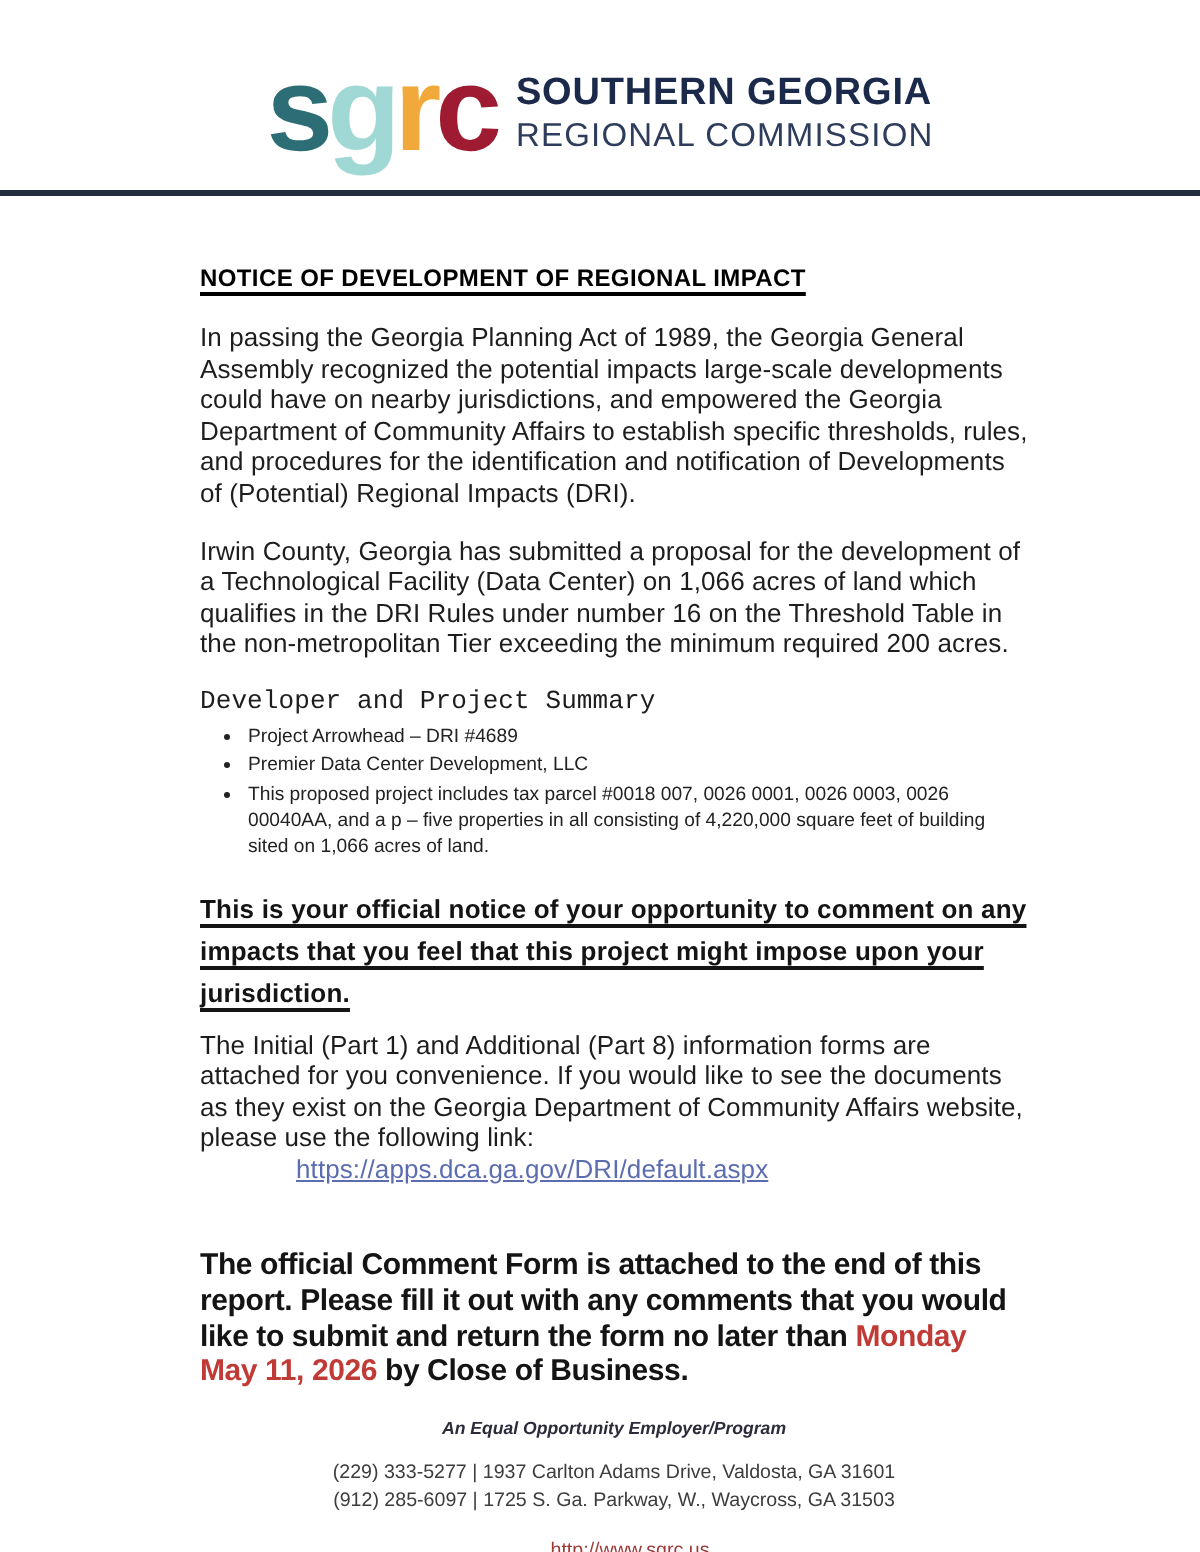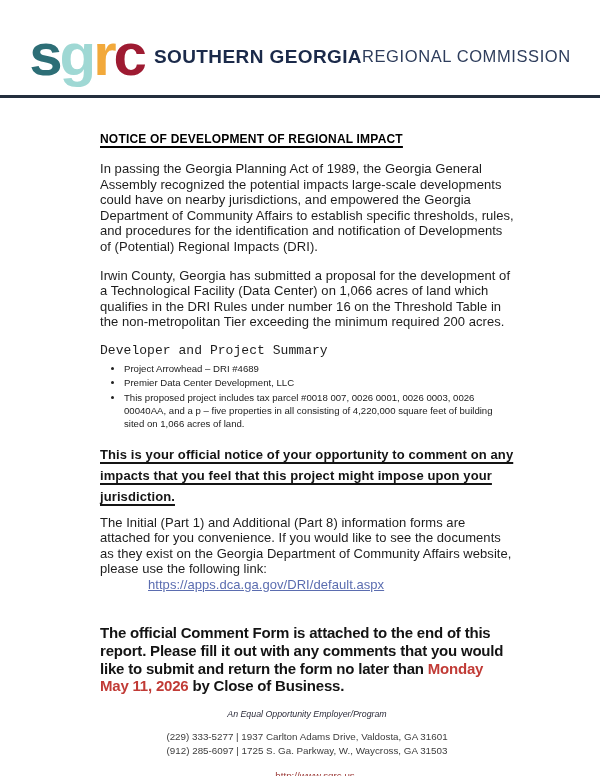--- a/index.html
+++ b/index.html
@@ -19,21 +19,21 @@
   }
   .logo-word {
     font-weight: 700; font-size: 60px; line-height: 52px;
     letter-spacing: -3px; display: flex; align-items: flex-start;
   }
   .logo-word span { display: inline-block; }
   .l-s { color: #2d6e76; }
   .l-g { color: #9fd8d4; }
   .l-r { color: #f2a93b; }
   .l-c { color: #9e1b32; }
-  .org-block { display: flex; justify-content: flex-end; padding-top: 4px; }
+  .org-block { display: flex; flex-direction: column; justify-content: flex-end; padding-top: 4px; }
   .org-line1 { font-size: 19px; font-weight: 700; color: #1b2a4a; letter-spacing: 0.4px; }
   .org-line2 { font-size: 16.5px; font-weight: 400; color: #2e3d5c; letter-spacing: 0.6px; margin-top: 1px; }
 
   .header-rule { margin-top: 7px; border: 0; border-top: 3px solid #232e3d; width: 100%; }
 
   
   .content { padding: 26px 86px 0 100px; }
 
   .doc-title {
     font-size: 12px; font-weight: 700; letter-spacing: 0.2px;
@@ -59,21 +59,21 @@
   .dca-link { color: #5b6db0; text-decoration: underline; padding-left: 48px; }
   .comment-p {
     font-size: 15px; font-weight: 700; line-height: 17.6px; letter-spacing: -0.2px;
     margin: 0 0 14px 0; color: #141414;
   }
   .deadline-red { color: #c13b36; }
 
   
   .footer { text-align: center; }
   .eoe {
-    font-size: 8.8px; font-style: italic; font-weight: 400; color: #2b2b3a;
+    font-size: 8.8px; font-style: italic; font-weight: 700; color: #2b2b3a;
     margin: 0 0 11px 0;
   }
   .addr { font-size: 9.8px; line-height: 14px; color: #3c3c3c; margin: 0; }
   .footer-url { display: inline-block; margin-top: 12px; font-size: 9.8px; color: #9c3a38; text-decoration: none; padding-left: 16px; }
 </style>
 </head>
 <body>
 
 <div class="page">
 

